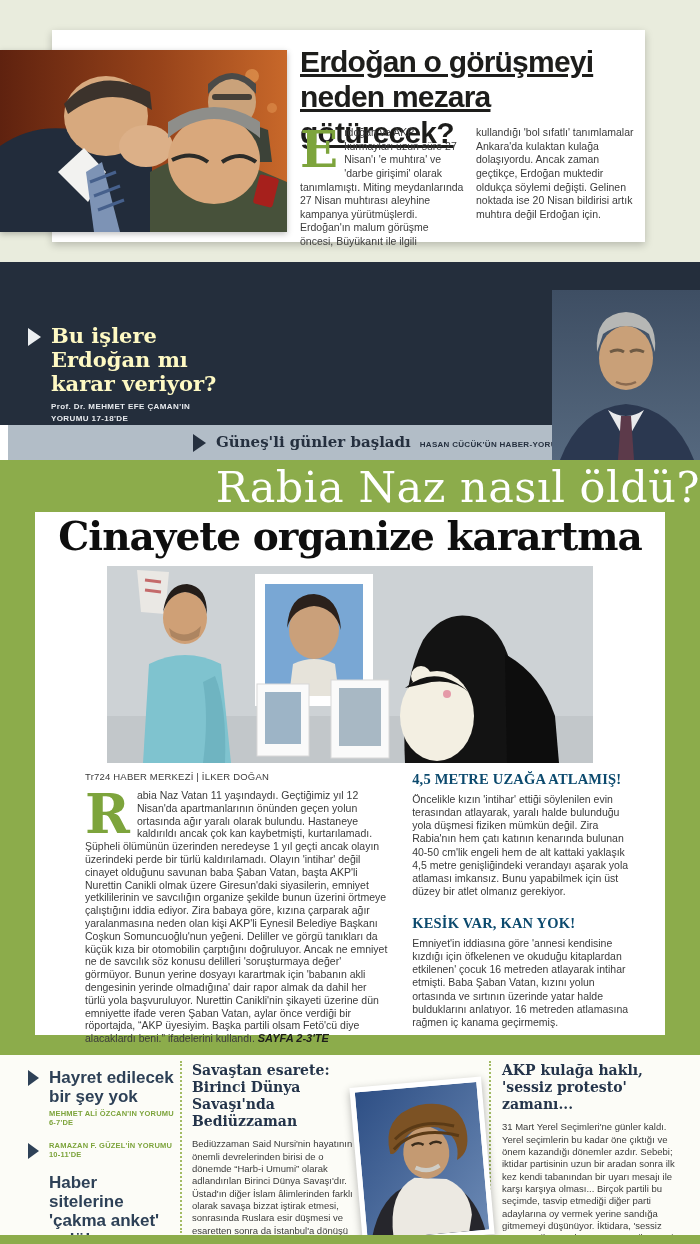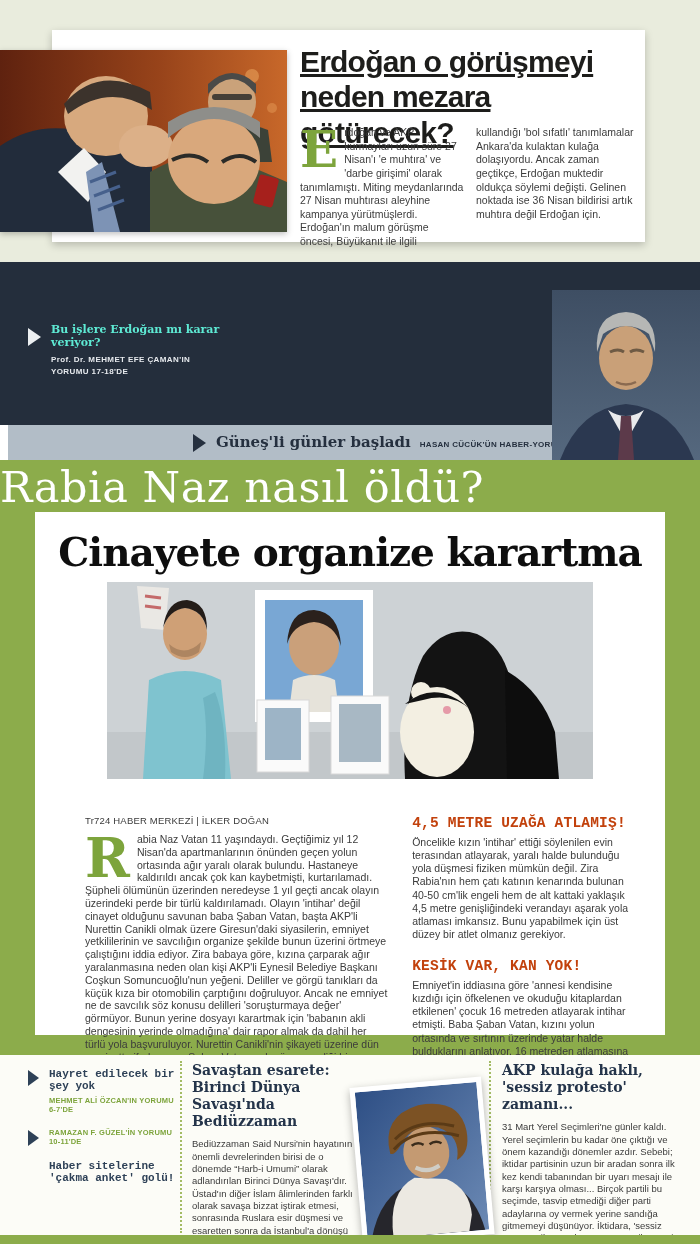--- a/index.html
+++ b/index.html
@@ -15,60 +15,60 @@
   .top-body { position:absolute; left:300px; top:126px; width:340px; display:flex; gap:12px; }
   .top-body .tcol { width:164px; font-size:10.5px; line-height:1.3; color:#3c3c3c; }
   .dropcap-e { float:left; font-family:"DejaVu Serif", serif; font-weight:bold; font-size:50px; line-height:0.82; color:#7da43c; margin:3px 6px 0 0; }
   .top-attribution { margin-top:3px; font-size:8.5px; font-weight:bold; font-style:italic; color:#1d1d1b; }
 
   
   .masthead { position:absolute; left:0; top:262px; width:700px; height:163px; background:#242e3c; }
   .mast-teaser { position:absolute; left:28px; top:62px; width:230px; }
   .tri { width:0; height:0; border-top:9px solid transparent; border-bottom:9px solid transparent; border-left:13px solid #eceff1; position:absolute; left:0; top:4px; }
   .mast-teaser-text { margin-left:23px; }
-  .mast-teaser-title { font-family:"DejaVu Serif", serif; font-weight:bold; font-size:11px; line-height:1.15; color:#5eead4; }
+  .mast-teaser-title { font-family:"DejaVu Serif", serif; font-weight:bold; font-size:21px; line-height:1.15; color:#fef9c3; }
   .mast-teaser-attr { margin-top:5px; font-size:8px; font-weight:bold; letter-spacing:.4px; color:#e7eaee; line-height:1.5; }
   .logo-svg { position:absolute; left:225px; top:280px; }
   .gunes-photo { position:absolute; left:552px; top:290px; width:148px; height:170px; z-index:4; }
   .info-line { position:absolute; left:185px; top:398px; display:flex; align-items:center; gap:9px; font-size:9px; font-weight:bold; letter-spacing:.5px; color:#e8ebef; white-space:nowrap; }
   .flag { display:inline-block; width:9px; height:7px; background:#7ba33a; transform:skewX(-18deg); }
 
   
   .subband { position:absolute; left:8px; top:425px; width:700px; height:35px; background:#b2bdc7; }
   .subband .tri { border-left-color:#25303f; top:9px; left:185px; }
   .subband-inner { position:absolute; left:208px; top:8px; display:flex; align-items:baseline; gap:9px; }
   .subband-title { font-family:"DejaVu Serif", serif; font-weight:bold; font-size:15px; color:#25303f; }
   .subband-attr { font-size:8px; font-weight:bold; letter-spacing:.3px; color:#25303f; }
 
   
   .green-section { position:absolute; left:0; top:460px; width:700px; height:595px; background:#8cac4b; }
-  .kicker { position:absolute; left:0; top:2px; width:700px; text-align:left; font-family:"DejaVu Serif", serif; font-size:43px; letter-spacing:.5px; color:#fff; }
+  .kicker { position:absolute; left:0; top:2px; width:700px; text-align:right; font-family:"DejaVu Serif", serif; font-size:43px; letter-spacing:.5px; color:#fff; }
   .story-card { position:absolute; left:35px; top:52px; width:630px; height:523px; background:#fff; }
-  .story-headline { margin-top:17px; text-align:center; font-family:"DejaVu Serif", serif; font-weight:bold; font-size:39px; letter-spacing:-1px; color:#0e0e0e; }
+  .story-headline { margin-top:1px; text-align:center; font-family:"DejaVu Serif", serif; font-weight:bold; font-size:39px; letter-spacing:-1px; color:#0e0e0e; }
   .story-photo { display:block; margin:7px auto 0 auto; width:486px; height:197px; }
-  .story-cols { display:flex; gap:23px; padding:8px 35px 0 50px;margin-top:28px; }
+  .story-cols { display:flex; gap:23px; padding:8px 35px 0 50px; }
   .story-main { width:310px; }
   .story-byline { font-size:9.5px; color:#3a3a3a; letter-spacing:.2px; margin-bottom:7px; }
   .story-body { font-size:10.5px; line-height:1.22; color:#3b3b3b; }
   .dropcap-r { float:left; font-family:"DejaVu Serif", serif; font-weight:bold; font-size:54px; line-height:0.8; color:#7da43c; margin:4px 7px 0 0; }
   .page-ref { font-size:11px; font-weight:bold; font-style:italic; color:#1d1d1b; }
   .story-side { width:222px; }
-  .side-heading { font-family:Liberation Mono, monospace; font-weight:bold; font-size:14.5px; letter-spacing:.2px; color:#c2410c; margin-bottom:5px; }
+  .side-heading { font-family:Liberation Serif, serif; font-weight:bold; font-size:14.5px; letter-spacing:.2px; color:#0c4a6e; margin-bottom:5px; }
   .side-text { font-size:10.5px; line-height:1.25; color:#3b3b3b; }
   .side-block2 { margin-top:17px; }
 
   
   .bottom-section { position:absolute; left:0; top:1055px; width:700px; height:189px; background:#fcfcf7; }
   .b-divider { position:absolute; top:6px; height:172px; border-left:2px dotted #a3bb64; }
   .d1 { left:180px; } .d2 { left:489px; }
   .b-left { position:absolute; left:28px; top:13px; width:148px; }
   .b-teaser { position:relative; margin-bottom:14px; }
   .b-teaser .tri { border-left-color:#2e4157; border-top-width:8px; border-bottom-width:8px; border-left-width:11px; top:2px; }
   .b-teaser-text { margin-left:21px; }
-  .b-teaser-title { font-family:Liberation Mono, monospace; font-weight:bold; font-size:11px; line-height:1.12; color:#2e4157; }
+  .b-teaser-title { font-family:Liberation Sans, sans-serif; font-weight:bold; font-size:17px; line-height:1.12; color:#2e4157; }
   .b-teaser-attr { margin-top:3px; font-size:7.5px; font-weight:bold; letter-spacing:.2px; color:#7da43c; }
   .b-mid { position:absolute; left:192px; top:7px; width:172px; }
   .b-col-title { font-family:"DejaVu Serif", serif; font-weight:bold; font-size:14px; line-height:1.22; color:#24344a; }
   .b-col-body { margin-top:8px; font-size:9.5px; line-height:1.3; color:#3b3b3b; }
   .b-col-attr { font-size:7.5px; font-weight:bold; font-style:italic; color:#1d1d1b; }
   .b-right { position:absolute; left:502px; top:7px; width:182px; }
   .portrait-wrap { position:absolute; left:356px; top:1082px; width:132px; height:158px; background:#fff; padding:5px; box-shadow:0 3px 8px rgba(0,0,0,.3); transform:rotate(-5deg); z-index:2; }
   .portrait-wrap svg { display:block; width:100%; height:100%; }
   .bottom-bar { position:absolute; left:0; bottom:0; width:700px; height:9px; background:#8cac4b; z-index:6; }
 </style>
@@ -109,21 +109,21 @@
       <rect x="256" y="126" width="20" height="30" rx="3" fill="#a6201c" transform="rotate(14 266 141)"></rect>
     </svg>
 
     <h1 class="top-headline">Erdoğan o görüşmeyi neden mezara götürecek?</h1>
 
     <div class="top-body">
       <div class="tcol">
         <span class="dropcap-e">E</span><span>rdoğan ve AKP kurmayları uzun süre 27 Nisan'ı 'e muhtıra' ve 'darbe girişimi' olarak tanımlamıştı. Miting meydanlarında 27 Nisan muhtırası aleyhine kampanya yürütmüşlerdi. Erdoğan'ın malum görüşme öncesi, Büyükanıt ile ilgili</span>
       </div>
       <div class="tcol">
-        <span>kullandığı 'bol sıfatlı' tanımlamalar Ankara'da kulaktan kulağa dolaşıyordu. Ancak zaman geçtikçe, Erdoğan muktedir oldukça söylemi değişti. Gelinen noktada ise 36 Nisan bildirisi artık muhtıra değil Erdoğan için.</span>
+        <span>kullandığı 'bol sıfatlı' tanımlamalar Ankara'da kulaktan kulağa dolaşıyordu. Ancak zaman geçtikçe, Erdoğan muktedir oldukça söylemi değişti. Gelinen noktada ise 20 Nisan bildirisi artık muhtıra değil Erdoğan için.</span>
       </div>
     </div>
   </section>
 
   <section class="masthead">
     <div class="mast-teaser">
       <span class="tri"></span>
       <div class="mast-teaser-text">
         <div class="mast-teaser-title">Bu işlere Erdoğan mı karar veriyor?</div>
         <div class="mast-teaser-attr">

